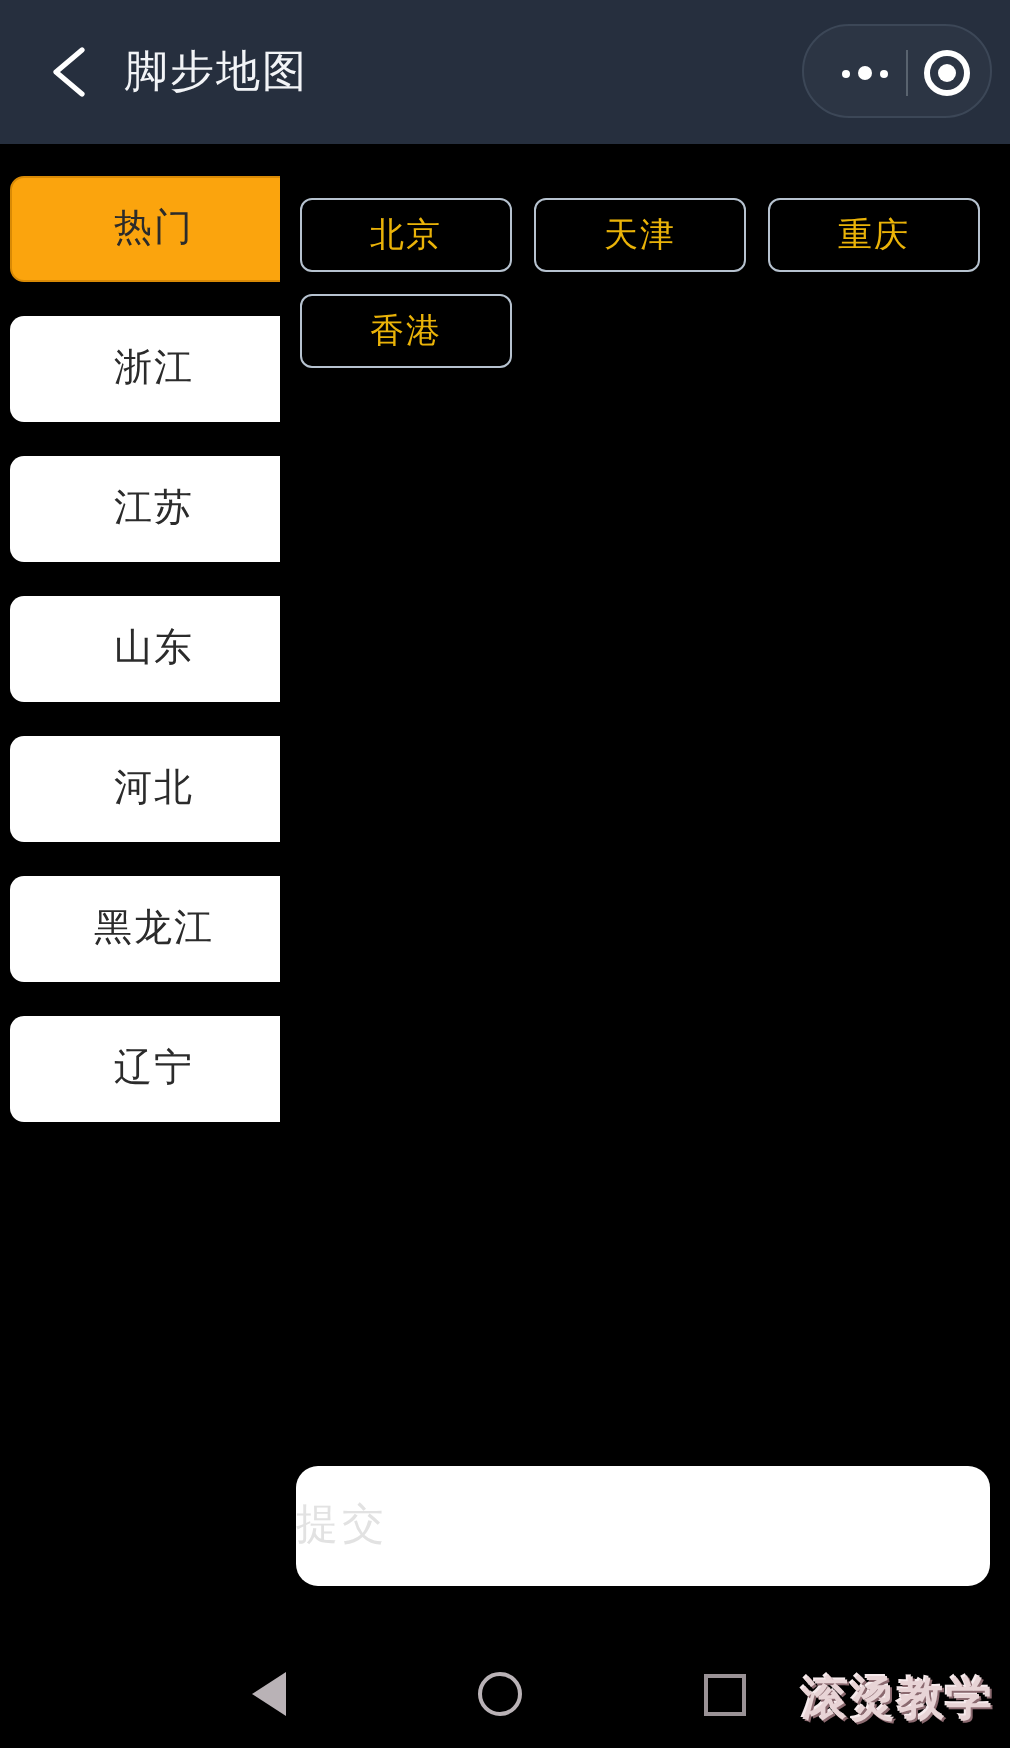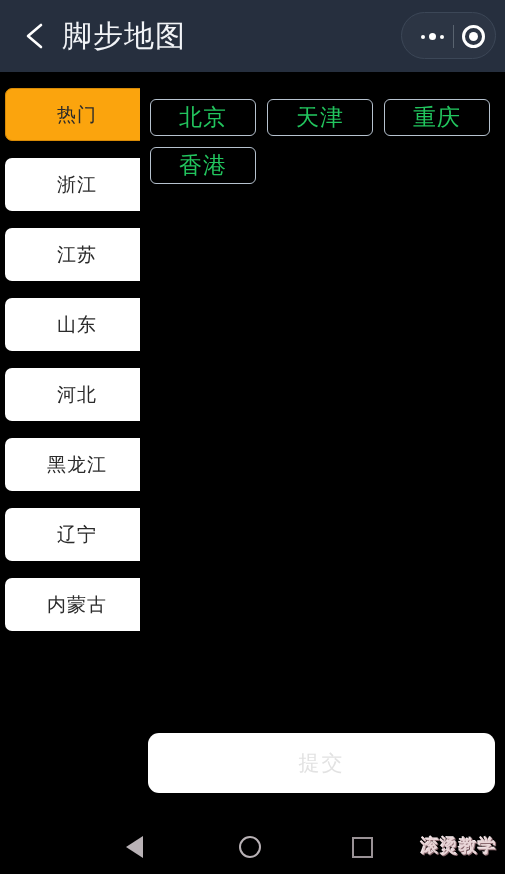--- a/index.html
+++ b/index.html
@@ -37,21 +37,21 @@
     background:#262f3e;
     z-index:5;
   }
   #back-arrow {
     position:absolute; left:18px; top:18px; width:36px; height:36px;
     cursor:pointer;
   }
   #header-title {
     position:absolute; left:62px; top:18px;
     height:36px; line-height:36px;
-    color:#f2f4f7; font-size:30px; letter-spacing:1px;
+    color:#f2f4f7; font-size:22px; letter-spacing:1px;
   }
   #capsule {
     position:absolute; right:9px; top:12px;
     width:95px; height:47px;
     border:1px solid #3c4757;
     border-radius:24px;
     background:rgba(255,255,255,0.03);
   }
   #capsule .dots {
     position:absolute; left:12px; top:0; width:36px; height:47px;
@@ -107,35 +107,34 @@
   }
   #chip-grid {
     position:absolute; left:10px; top:27px;
     width:350px;
     display:flex; flex-wrap:wrap; gap:11px 11px;
   }
   .chip {
     width:106px; height:37px; line-height:35px;
     border:1px solid #b6c2cf;
     border-radius:6px;
-    color:#22c55e;
-    font-size:23px;
+    color:#eab308;
+    font-size:17px;
     text-align:center;
     letter-spacing:1px;
     cursor:pointer;
     background:transparent;
   }
 
   
   #submit-btn {
     position:absolute; left:8px; top:661px;
     width:347px; height:60px; line-height:60px;
     background:#ffffff;
     border-radius:11px;
-    text-align:center;
     color:#e2e2e2;
     font-size:21px;
     letter-spacing:2px;
     box-shadow:0 1px 3px rgba(0,0,0,0.12);
     cursor:pointer;
   }
 
   
   #navbar {
     position:absolute; left:0; top:820px; width:505px; height:54px;
@@ -158,21 +157,21 @@
   }
   #nav-recents {
     position:absolute; left:352px; top:17px;
     width:21px; height:21px;
     border:2px solid #9a9296;
     cursor:pointer;
   }
   #watermark {
     position:absolute; right:8px; top:14px;
     color:#e8d4d6;
-    font-size:18px;
+    font-size:23px;
     font-weight:bold;
     letter-spacing:1px;
     text-shadow: 1px 1px 0 #8b6a70, -1px -1px 0 #f6eaec;
   }
 </style>
 </head>
 <body>
 
 <div id="screen">
 
@@ -212,23 +211,20 @@
     </div>
     <div class="side-item">
       <span>河北</span>
     </div>
     <div class="side-item">
       <span>黑龙江</span>
     </div>
     <div class="side-item">
       <span>辽宁</span>
     </div>
-    <div class="side-item">
-      <span>内蒙古</span>
-    </div>
   </div>
 
   <div id="content">
     <div id="chip-grid">
       <div class="chip">
         <span>北京</span>
       </div>
       <div class="chip">
         <span>天津</span>
       </div>

